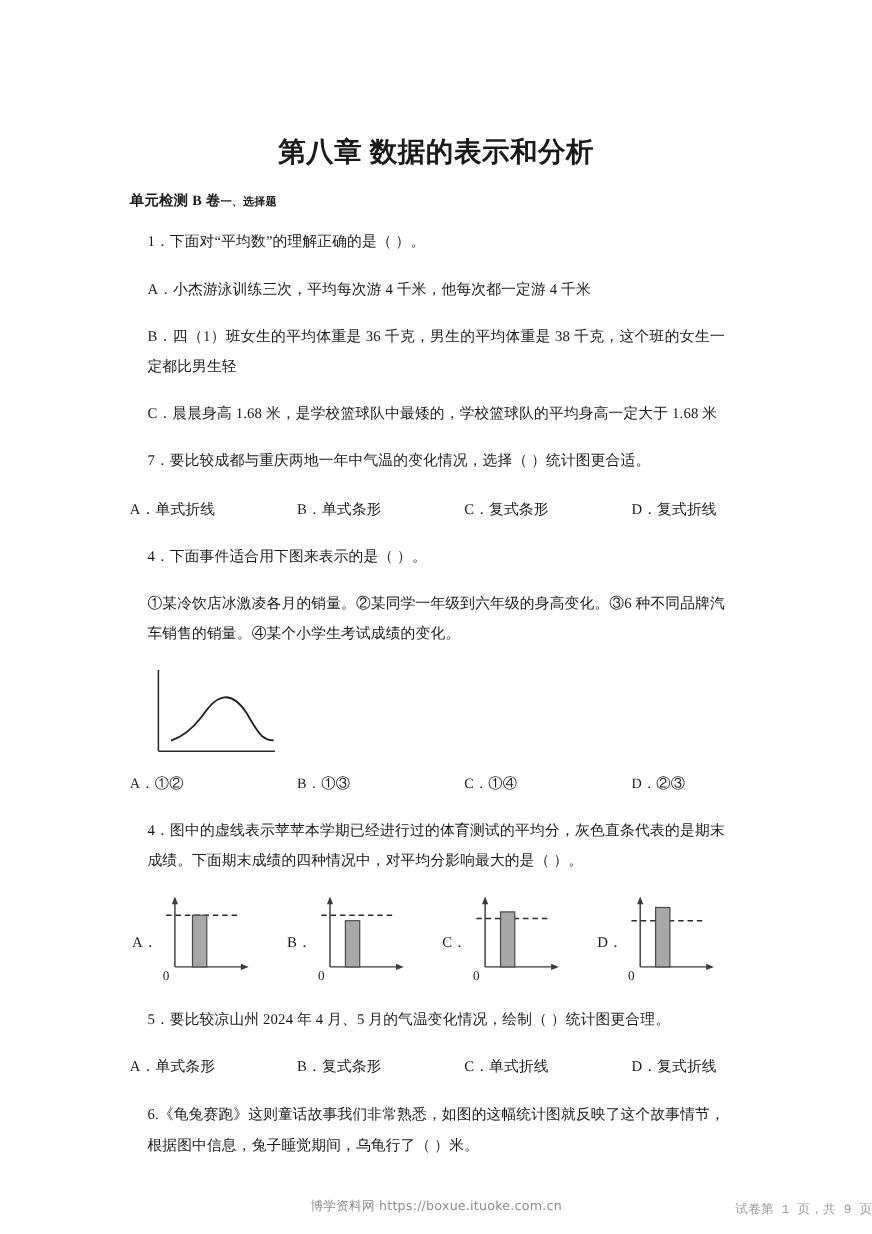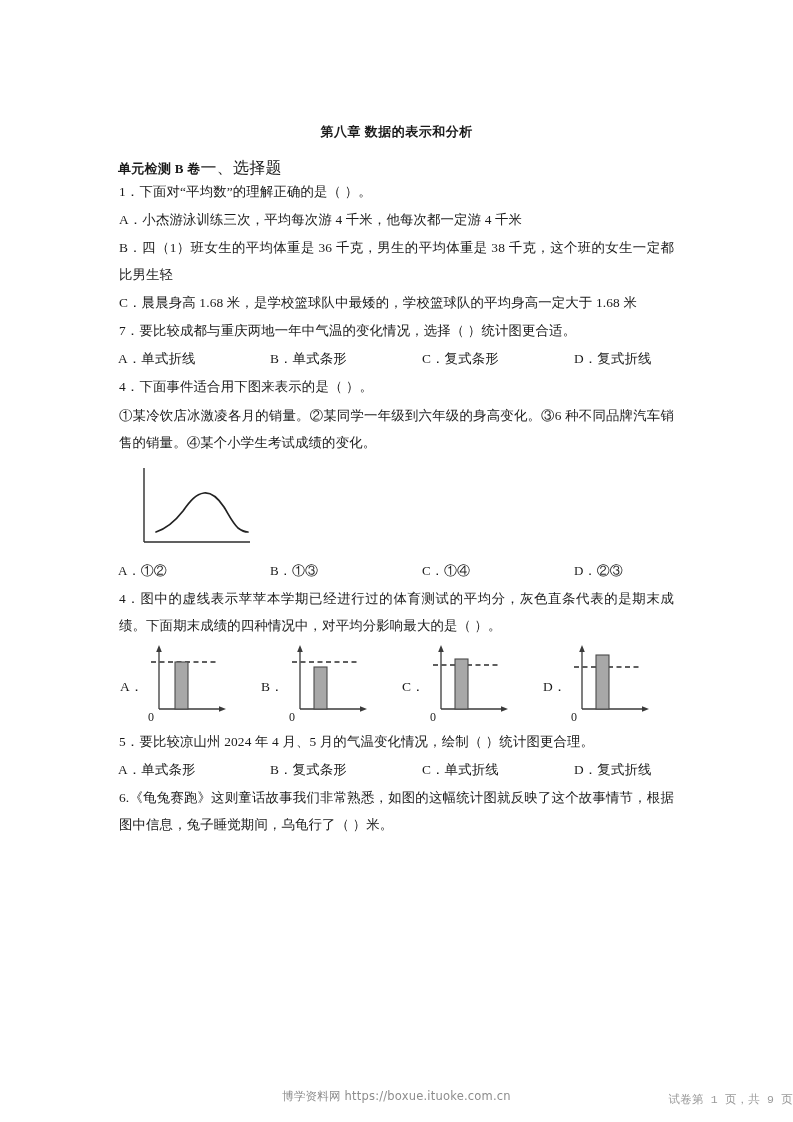--- a/index.html
+++ b/index.html
@@ -20,49 +20,49 @@
     left: 0; top: 0;
     width: 793px;
     height: 1122px;
     box-sizing: border-box;
     padding: 0 118px 0 118px;
   }
 
   
   .doc-title {
     text-align: center;
-    font-size: 13px;
+    font-size: 25px;
     font-weight: bold;
     letter-spacing: 0.5px;
     margin: 0;
     padding-top: 125px;
     line-height: 1.1;
   }
   .subtitle-row {
     margin: 0;
     padding-top: 20px;
     line-height: 1.1;
     white-space: nowrap;
   }
   .subtitle-main {
     font-size: 13px;
     font-weight: bold;
     letter-spacing: 0.3px;
   }
   .subtitle-sub {
-    font-size: 16px;
-    font-weight: normal;
+    font-size: 10px;
+    font-weight: bold;
     letter-spacing: 0.2px;
   }
 
   
   .q {
     font-size: 13.4px;
     line-height: 2.02;
-    margin: 1px;
+    margin: 16px;
     text-align: justify;
     letter-spacing: 0.15px;
   }
 
   .opt-row {
     font-size: 13.4px;
     line-height: 2.02;
     margin: 0;
     display: flex;
     letter-spacing: 0.15px;

